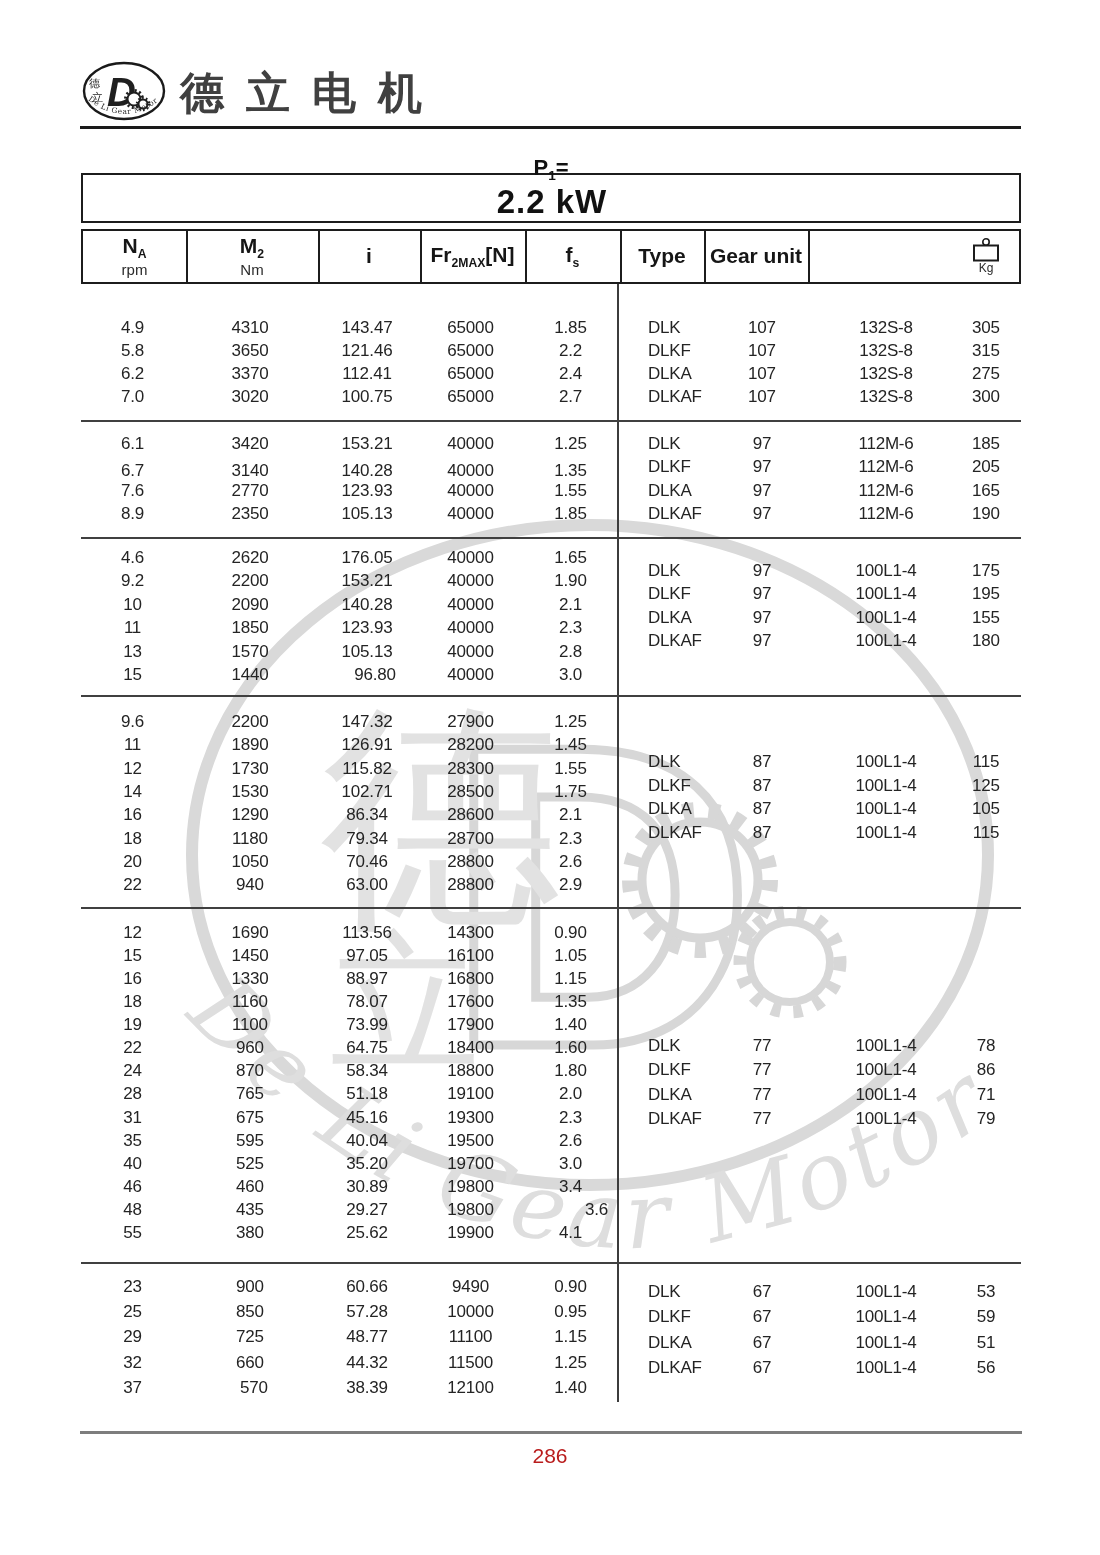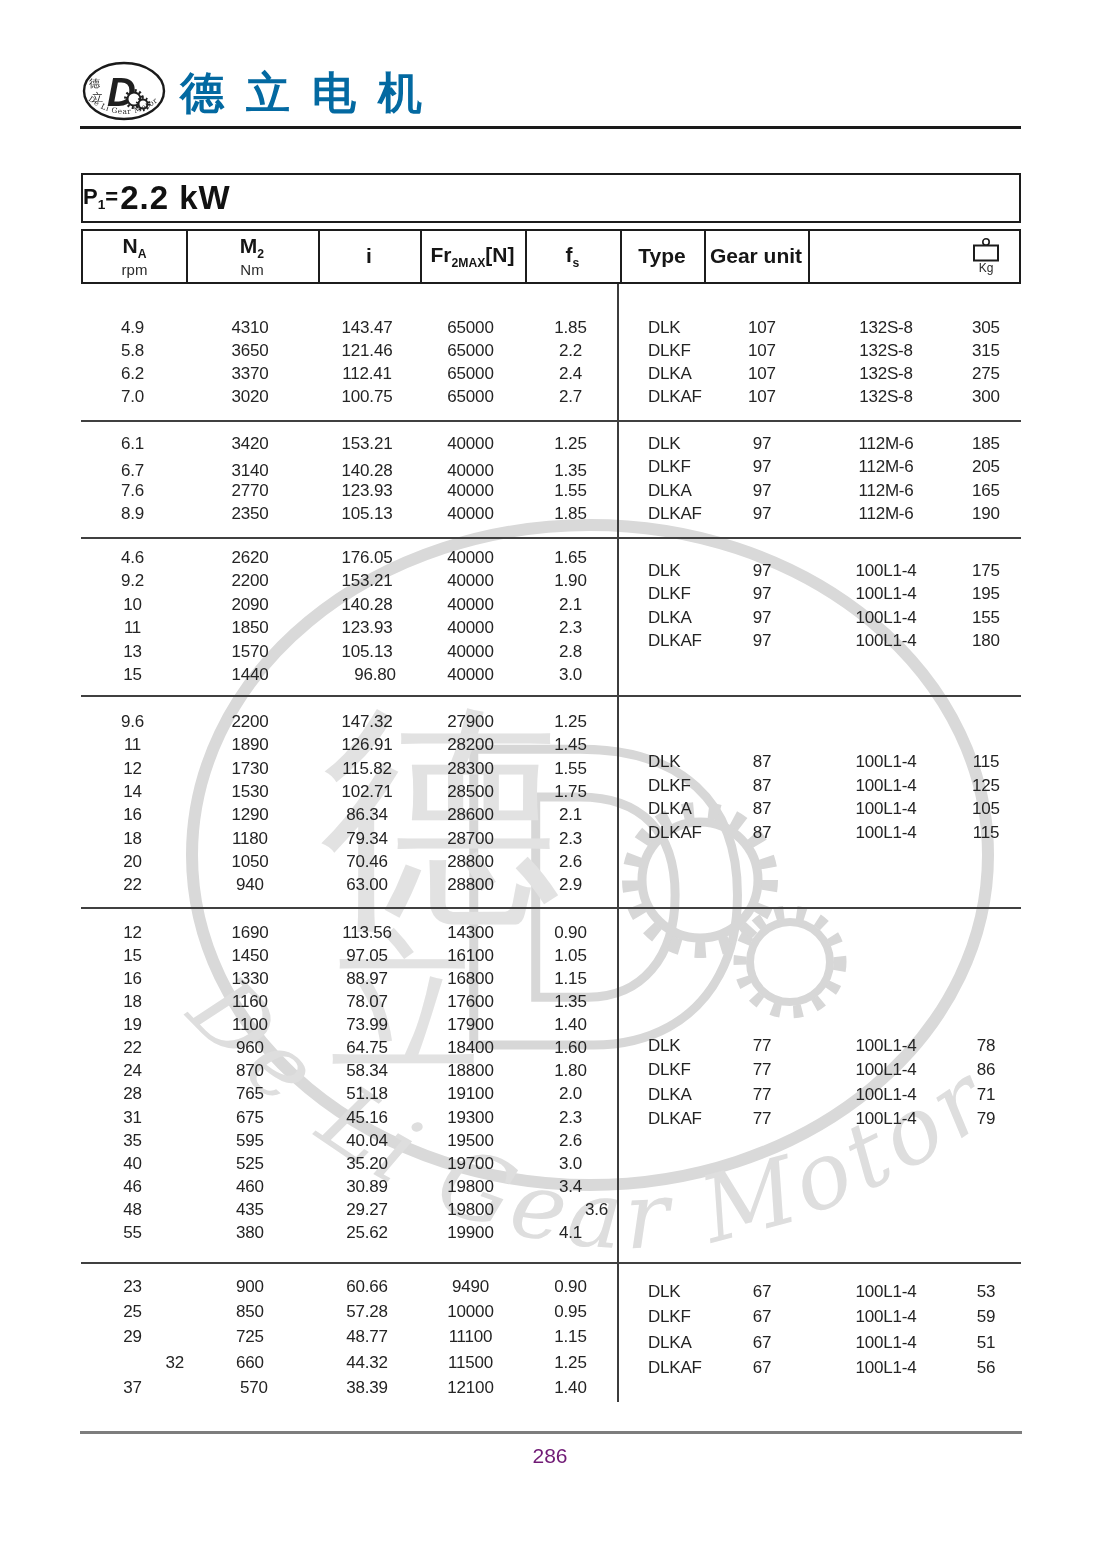--- a/index.html
+++ b/index.html
@@ -14,29 +14,29 @@
   }
   .layer{position:absolute;inset:0;}
   .content{z-index:2;}
   .wm{z-index:1;pointer-events:none;}
 
   
   .brand-title{
     position:absolute;left:180px;top:64px;
     font-family:"DejaVu Serif","Liberation Serif",serif;
     font-weight:bold;font-size:44px;letter-spacing:22px;
-    color:#0369a1;white-space:nowrap;
+    color:#404040;white-space:nowrap;
   }
   .header-rule{position:absolute;left:80px;top:126px;width:941px;height:3px;background:#1a1a1a;}
 
   
   .title-box{
     position:absolute;left:81px;top:173px;width:940px;height:50px;
     border:2px solid #1c1c1c;box-sizing:border-box;
-    display:flex;align-items:center;justify-content:flex-start;
+    display:flex;align-items:center;justify-content:flex-end;flex-direction:column;
   }
   .p-small{font-weight:bold;font-size:22px;color:#111;}
   .p-small sub{font-size:62%;font-weight:bold;}
   .p-big{font-weight:bold;font-size:33px;color:#111;margin-left:2px;letter-spacing:1px;}
 
   
   .thead{
     position:absolute;left:81px;top:229px;width:940px;height:55px;
     border:2px solid #1c1c1c;box-sizing:border-box;
   }
@@ -60,21 +60,21 @@
     letter-spacing:-0.2px;white-space:nowrap;
   }
   .cellv.ta-l{text-align:left;}
 
   .vdivider{position:absolute;left:617px;top:284px;width:2px;height:1118px;background:#3c3c3c;}
   .gsep{position:absolute;left:81px;width:940px;height:2px;background:#404040;}
 
   .bottom-rule{position:absolute;left:80px;top:1431px;width:942px;height:3px;background:#7d7d7d;}
   .page-number{
     position:absolute;left:0;top:1444px;width:1100px;
-    text-align:center;font-size:21px;color:#701a75;
+    text-align:center;font-size:21px;color:#b91c1c;
   }
 </style>
 </head>
 <body>
 
 <div class="page">
 
   <div class="layer wm">
     <svg width="1100" height="1555" viewBox="0 0 1100 1555">
       <ellipse cx="590" cy="855" rx="398" ry="330" fill="none" stroke="#d9d9d9" stroke-width="12"></ellipse>
@@ -542,21 +542,21 @@
           <span class="cellv" style="left: 523px; width: 95px;">0.95</span>
         </div>
         <div class="row" style="top: 1327px;">
           <span class="cellv" style="left: 81px; width: 103px;">29</span>
           <span class="cellv" style="left: 190px; width: 120px;">725</span>
           <span class="cellv" style="left: 316px; width: 102px;">48.77</span>
           <span class="cellv" style="left: 418px; width: 105px;">11100</span>
           <span class="cellv" style="left: 523px; width: 95px;">1.15</span>
         </div>
         <div class="row" style="top: 1353px;">
-          <span class="cellv" style="left: 81px; width: 103px; text-align: right;">32</span>
+          <span class="cellv" style="left: 81px; width: 103px;">32</span>
           <span class="cellv" style="left: 190px; width: 120px;">660</span>
           <span class="cellv" style="left: 316px; width: 102px;">44.32</span>
           <span class="cellv" style="left: 418px; width: 105px;">11500</span>
           <span class="cellv" style="left: 523px; width: 95px;">1.25</span>
         </div>
         <div class="row" style="top: 1378px;">
           <span class="cellv" style="left: 81px; width: 103px;">37</span>
           <span class="cellv" style="left: 194px; width: 120px;">570</span>
           <span class="cellv" style="left: 316px; width: 102px;">38.39</span>
           <span class="cellv" style="left: 418px; width: 105px;">12100</span>

